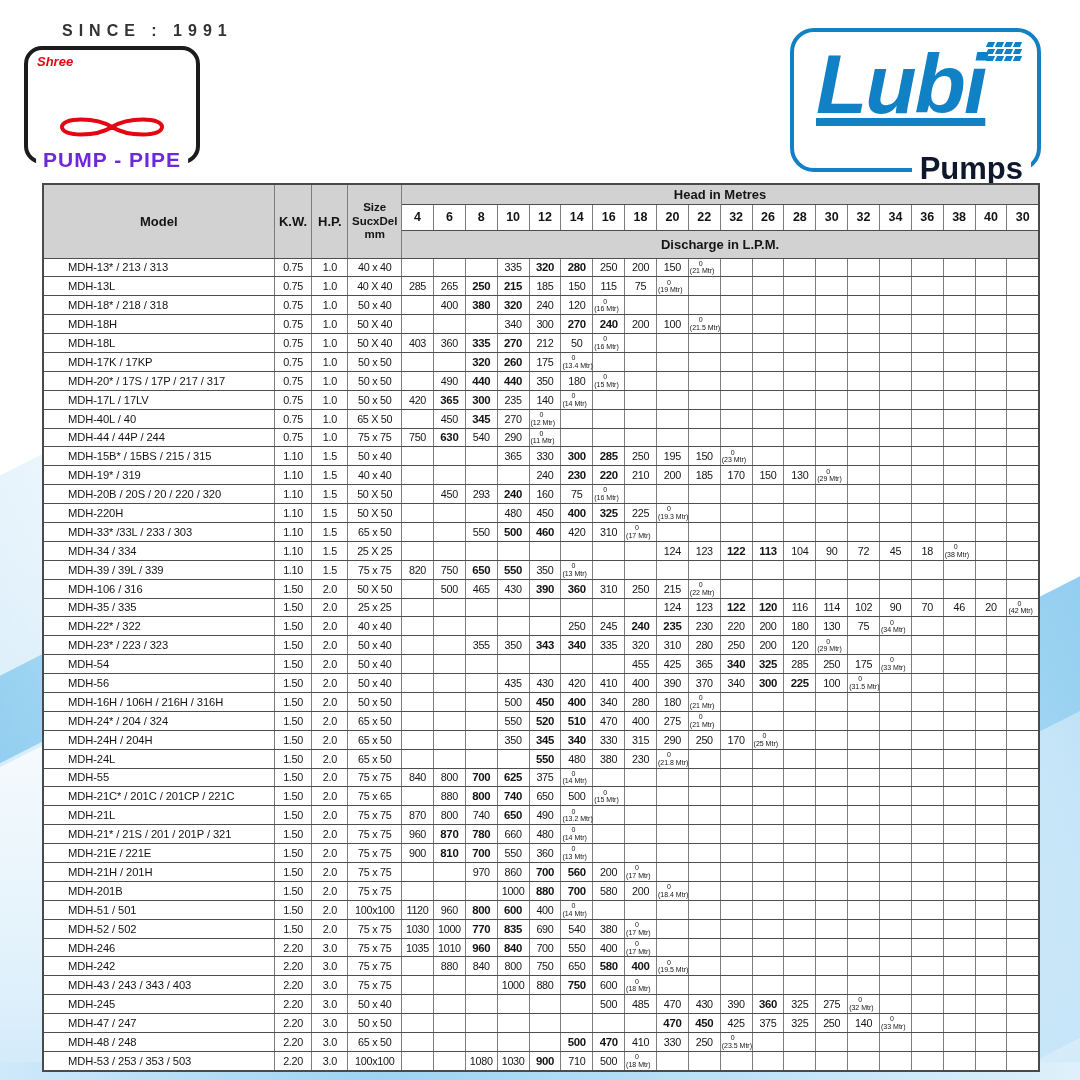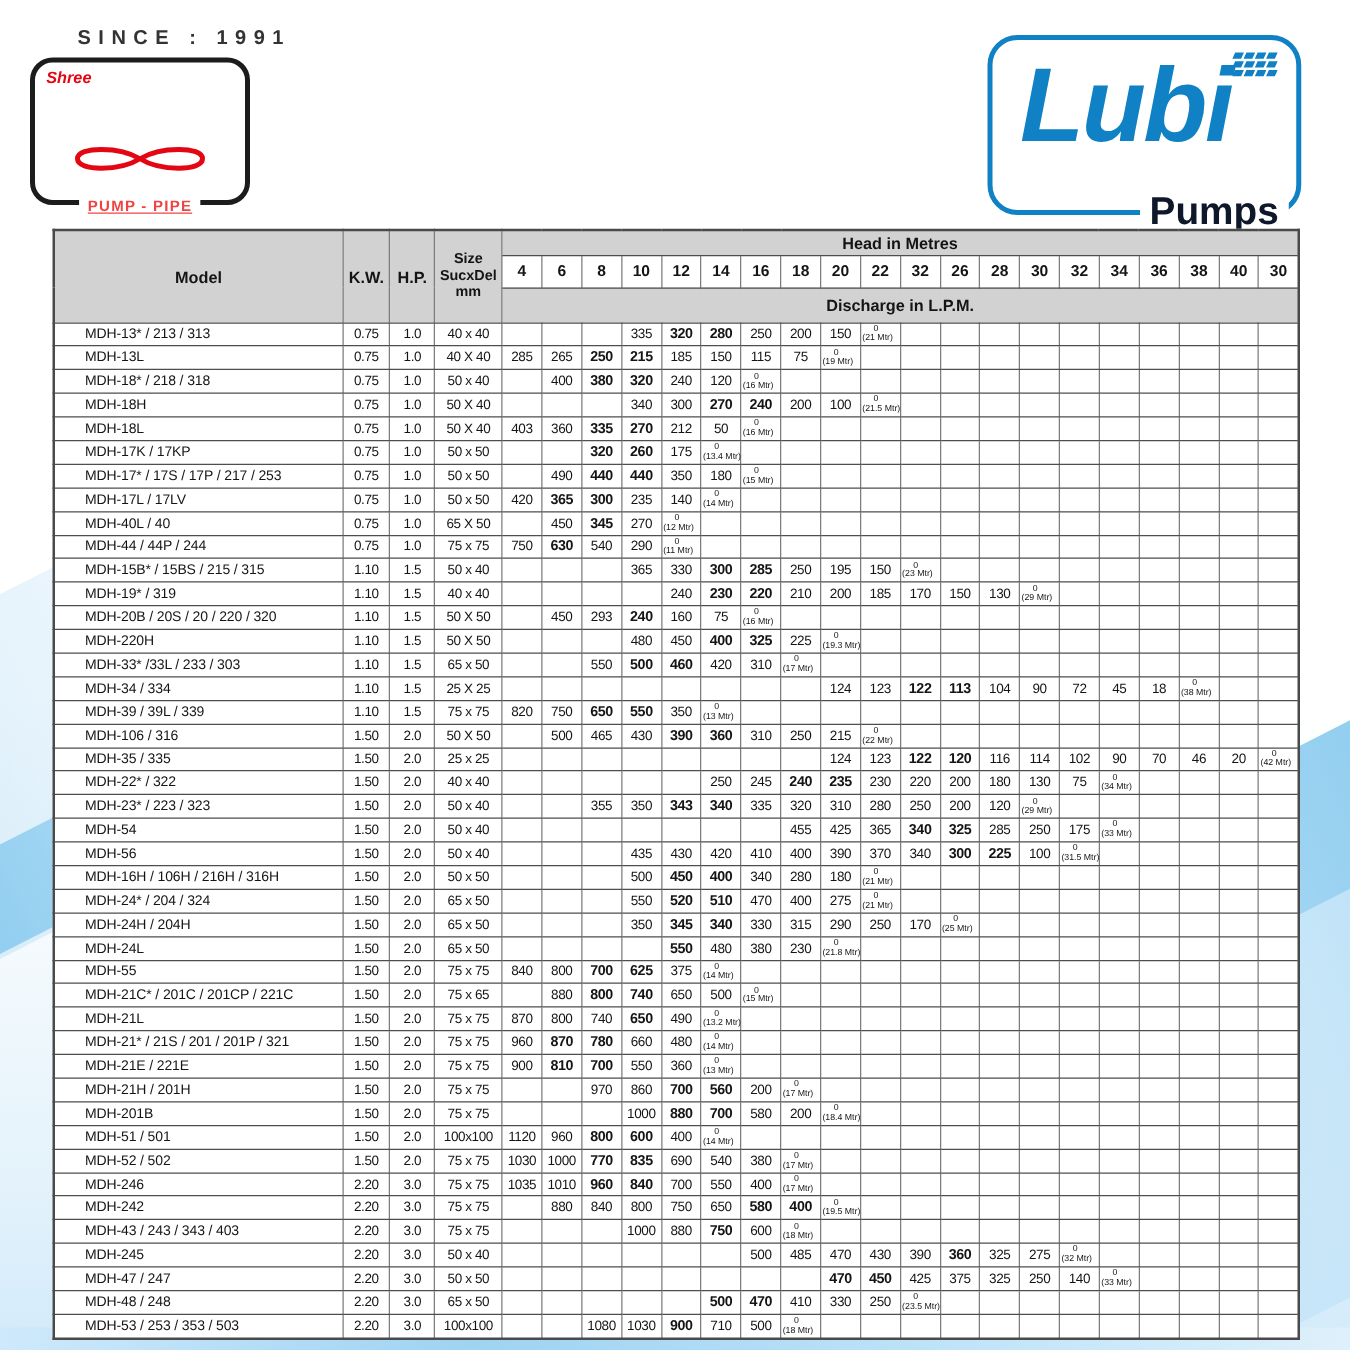--- a/index.html
+++ b/index.html
@@ -26,28 +26,28 @@
   .ram-box{position:absolute;left:24px;top:46px;width:168px;height:110px;
            border:4px solid #1c1c1c;border-radius:18px;background:#fff;}
   .shree{position:absolute;left:9px;top:4px;color:#e30613;font-weight:bold;
          font-style:italic;font-size:13px;}
   .ram-word{position:absolute;left:0;right:0;top:12px;text-align:center;
             font-family:"DejaVu Serif", serif;font-weight:bold;font-style:italic;
             font-size:46px;color:#e30613;letter-spacing:-2px;line-height:1;}
   .ram-marks{font-size:11px;font-style:normal;letter-spacing:0;vertical-align:18px;color:#555;}
   .ram-swash{position:absolute;left:24px;top:64px;}
   .pump-pipe{position:absolute;left:50%;bottom:-12px;transform:translateX(-50%);
-             background:#fff;padding:0 7px;font-weight:bold;font-size:12px;
-             color:#ef4444;letter-spacing:1px;white-space:nowrap;text-decoration:underline;}
+             background:#fff;padding:0 7px;font-weight:bold;font-size:21px;
+             color:#6d28d9;letter-spacing:1px;white-space:nowrap;}
 
   
   .lubi-box{position:absolute;left:790px;top:28px;width:243px;height:136px;
             border:4px solid #1081c4;border-radius:24px;background:#fff;}
   .lubi-word{position:absolute;left:22px;top:2px;font-weight:bold;font-style:italic;
-             font-size:84px;line-height:1.2;color:#1081c4;letter-spacing:-2px;}
+             font-size:84px;line-height:1.2;color:#1081c4;letter-spacing:-2px;text-decoration:underline;}
   .lubi-grid{position:absolute;right:16px;top:10px;display:grid;
              grid-template-columns:repeat(4,7px);grid-auto-rows:5px;gap:2px;}
   .lubi-grid span{background:#1081c4;transform:skewX(-24deg);}
   .lubi-pumps{position:absolute;right:6px;bottom:-19px;background:#fff;padding:0 8px;
               font-weight:bold;font-size:31px;color:#0f172a;white-space:nowrap;}
 
   
   table.perf{position:absolute;left:42px;top:183px;width:998px;height:889px;
              border-collapse:collapse;table-layout:fixed;background:#fff;}
   table.perf th, table.perf td{border:1px solid #7d7d7d;border-top:1px solid #4e4e4e;
@@ -327,21 +327,21 @@
           <td></td>
           <td></td>
           <td></td>
           <td></td>
           <td></td>
           <td></td>
           <td></td>
           <td></td>
         </tr>
         <tr>
-          <td class="model">MDH-17* / 17S / 17P / 217 / 253</td>
+          <td class="model">MDH-20* / 17S / 17P / 217 / 317</td>
           <td>0.75</td>
           <td>1.0</td>
           <td>50 x 50</td>
           <td></td>
           <td>490</td>
           <td><b>440</b></td>
           <td><b>440</b></td>
           <td>350</td>
           <td>180</td>
           <td>

